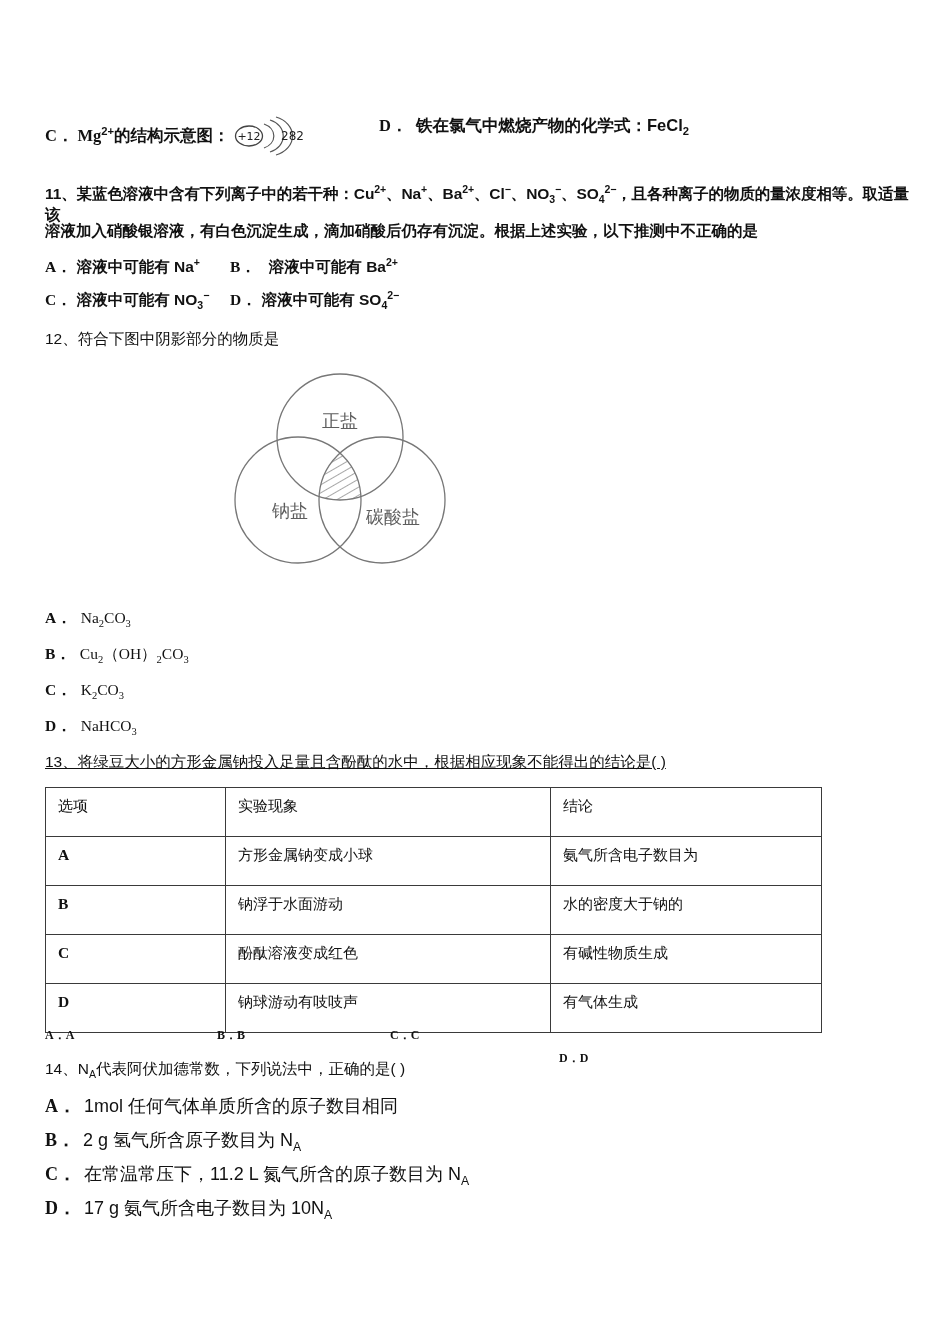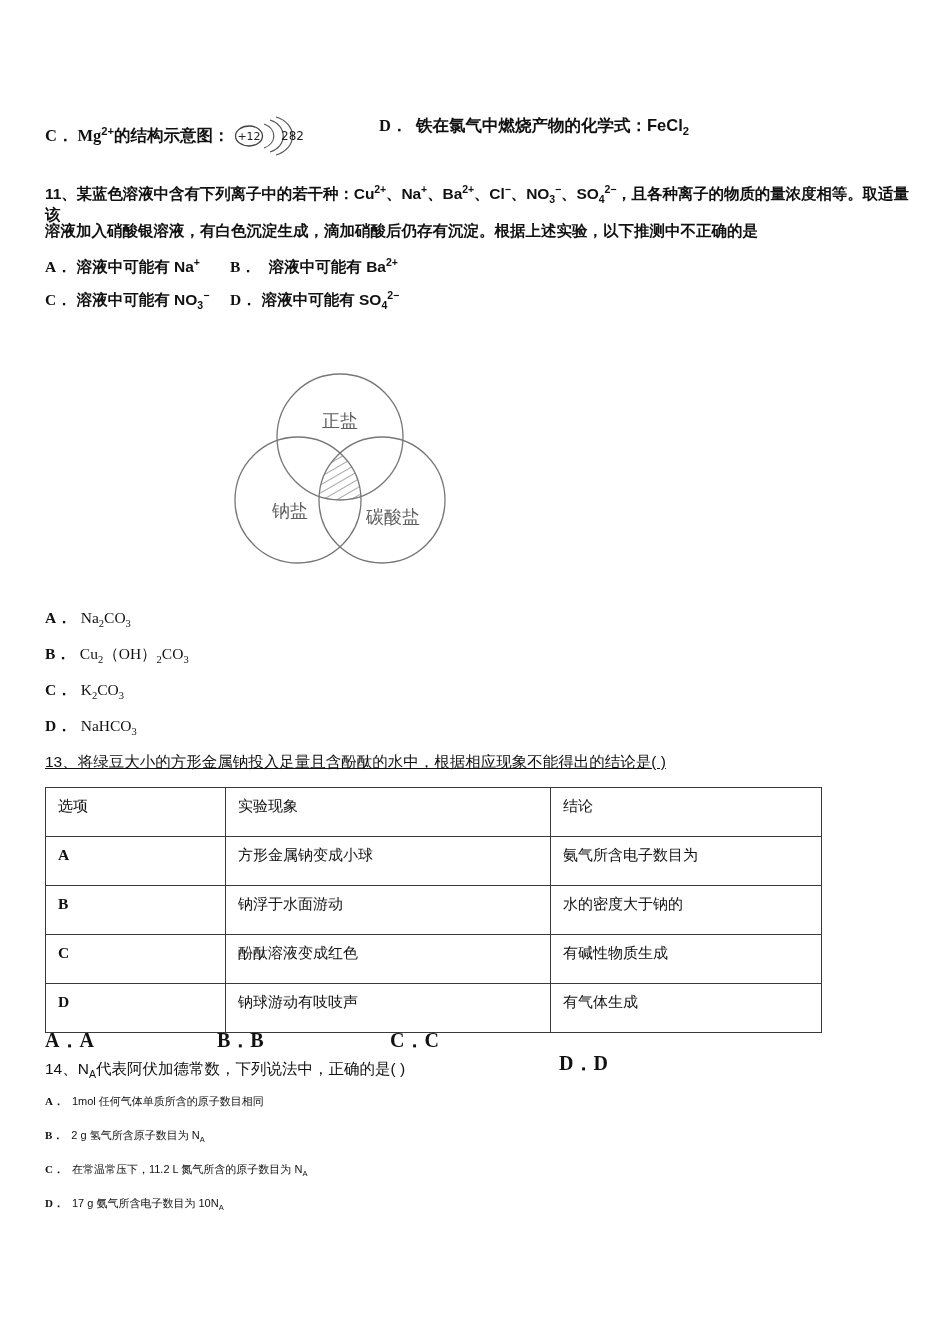--- a/index.html
+++ b/index.html
@@ -116,31 +116,31 @@
     font-weight: normal;
     font-size: 15px;
   }
   #q13-table .col-opt { width: 155px; }
   #q13-table .col-phen { width: 300px; }
   #q13-table .cell-letter {
     font-family: "Liberation Serif", serif;
     font-weight: bold;
     font-size: 15.5px;
   }
-  #q13-answers { top: 1027px; font-size: 20px; height: 24px; }
+  #q13-answers { top: 1027px; font-size: 12px; height: 24px; }
   #q13-answers .ans { position: absolute; top: 0; font-weight: bold; white-space: nowrap; }
   #q13-answers .a1 { left: 0; }
   #q13-answers .a2 { left: 172px; }
   #q13-answers .a3 { left: 345px; }
   #q13-answers .a4 { left: 514px; margin-top: 23px; }
 
   
   #q14-stem { top: 1059px; font-size: 15.5px; }
   #q14-opts { position: absolute; left: 45px; top: 1094px; width: 700px; }
-  #q14-opts .opt-line { font-size: 11px; height: 34px; white-space: nowrap; }
+  #q14-opts .opt-line { font-size: 18px; height: 34px; white-space: nowrap; }
   #q14-opts .opt-line .opt-label { margin-right: 8px; }
 </style>
 </head>
 <body>
 
 <div class="page">
 
   <div class="row" id="top-line">
     <div class="c-part">
       <span class="opt-label">C．</span>
@@ -169,20 +169,21 @@
 
   <div class="row" id="q11-opts-1">
     <span class="opt o-a cnb"><span class="opt-label">A．</span><span style="margin-left:5px;">溶液中可能有 Na</span><sup>+</sup></span>
     <span class="opt o-b cnb"><span class="opt-label">B．</span><span style="margin-left:13px;">溶液中可能有 Ba</span><sup>2+</sup></span>
   </div>
   <div class="row" id="q11-opts-2">
     <span class="opt o-a cnb"><span class="opt-label">C．</span><span style="margin-left:5px;">溶液中可能有 NO</span><sub>3</sub><sup>−</sup></span>
     <span class="opt o-b cnb"><span class="opt-label">D．</span><span style="margin-left:5px;">溶液中可能有 SO</span><sub>4</sub><sup>2−</sup></span>
   </div>
 
+  <div class="row cn" id="q12-stem">12、符合下图中阴影部分的物质是</div>
 
   <div id="venn-wrap">
     <svg width="230" height="200" viewBox="0 0 230 200">
       <defs>
         <pattern id="hatch" patternUnits="userSpaceOnUse" width="7" height="7" patternTransform="rotate(60)">
           <line x1="0" y1="0" x2="0" y2="7" stroke="#6b6b6b" stroke-width="1.2"></line>
         </pattern>
         <clipPath id="clipTop">
             <circle cx="112" cy="69" r="63"></circle>
           </clipPath>

